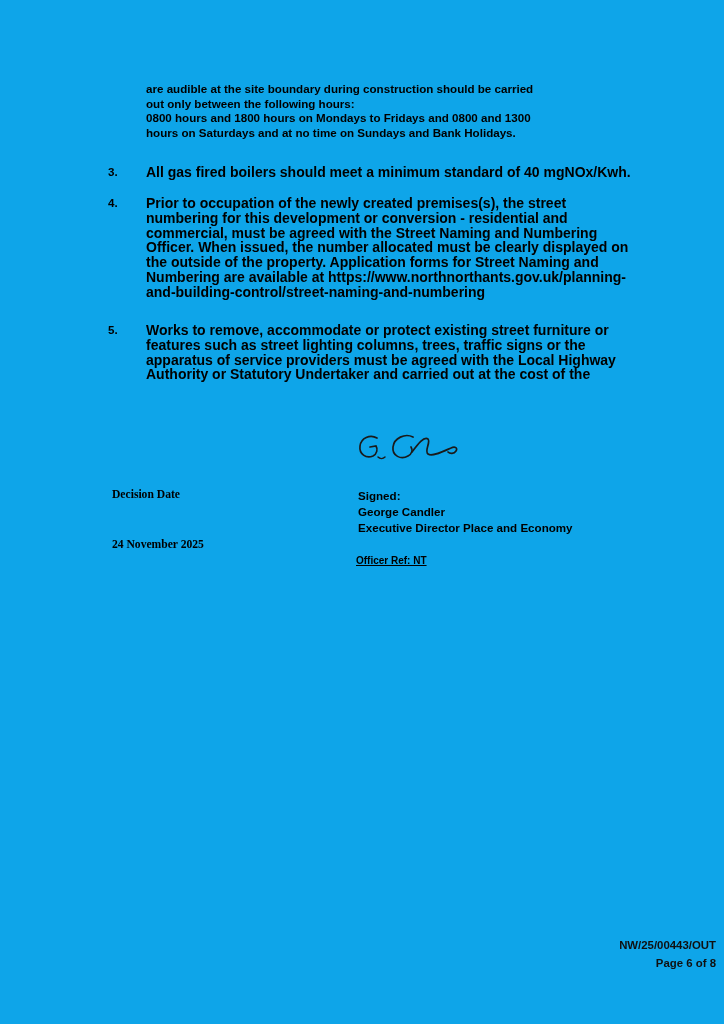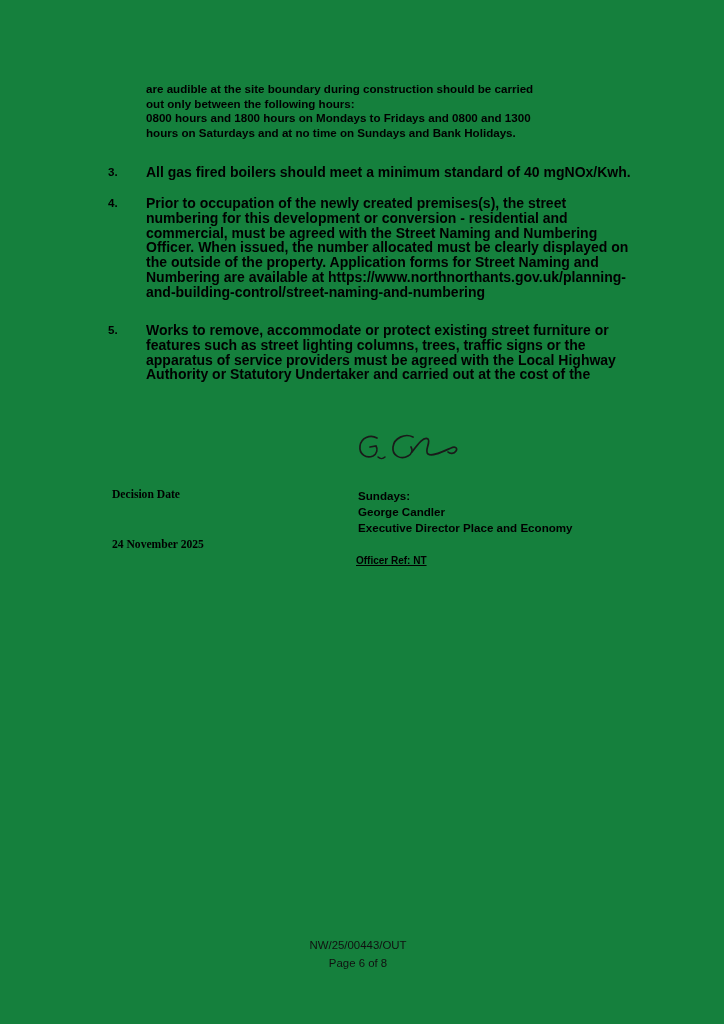--- a/index.html
+++ b/index.html
@@ -11,21 +11,21 @@
     width: 724px;
     height: 1024px;
     position: relative;
     font-family: "Liberation Sans", sans-serif;
     color: #000000;
     overflow: hidden;
   }
   .page {
     position: absolute;
     inset: 0;
-    background: #15803d;
+    background: #0ea5e9;
   }
 
   
   .cont-block {
     position: absolute;
     left: 146px;
     top: 82px;
     width: 492px;
   }
   .cont-line {
@@ -117,21 +117,22 @@
     line-height: 14.6px;
     text-decoration: underline;
   }
 
   
   .footer {
     position: absolute;
     left: 0;
     right: 8px;
     top: 937px;
-    text-align: center;
+    text-align: right;
+    font-weight: bold;
   }
   .footer .ln {
     font-size: 11.4px;
     line-height: 17.5px;
     color: #101010;
   }
 </style>
 </head>
 <body>
 
@@ -182,21 +183,21 @@
       <path d="M56 20 C62 12, 68 4, 72 7 C75 10, 68 19, 72 22 C76 25, 86 20, 95 16 C99 14, 102 16, 100 19 C98 22, 94 22, 92 20" stroke="#1a1a1a" stroke-width="1.7" stroke-linecap="round" fill="none"></path>
     </svg>
   </div>
 
   <div class="decision-block">
     <div class="lbl">Decision Date</div>
     <div class="date">24 November 2025</div>
   </div>
 
   <div class="signed-block">
-    <div class="ln">Sundays:</div>
+    <div class="ln">Signed:</div>
     <div class="ln">George Candler</div>
     <div class="ln">Executive Director Place and Economy</div>
   </div>
   <div class="officer-ref">Officer Ref: NT</div>
 
   <div class="footer">
     <div class="ln">NW/25/00443/OUT</div>
     <div class="ln">Page 6 of 8</div>
   </div>
 

